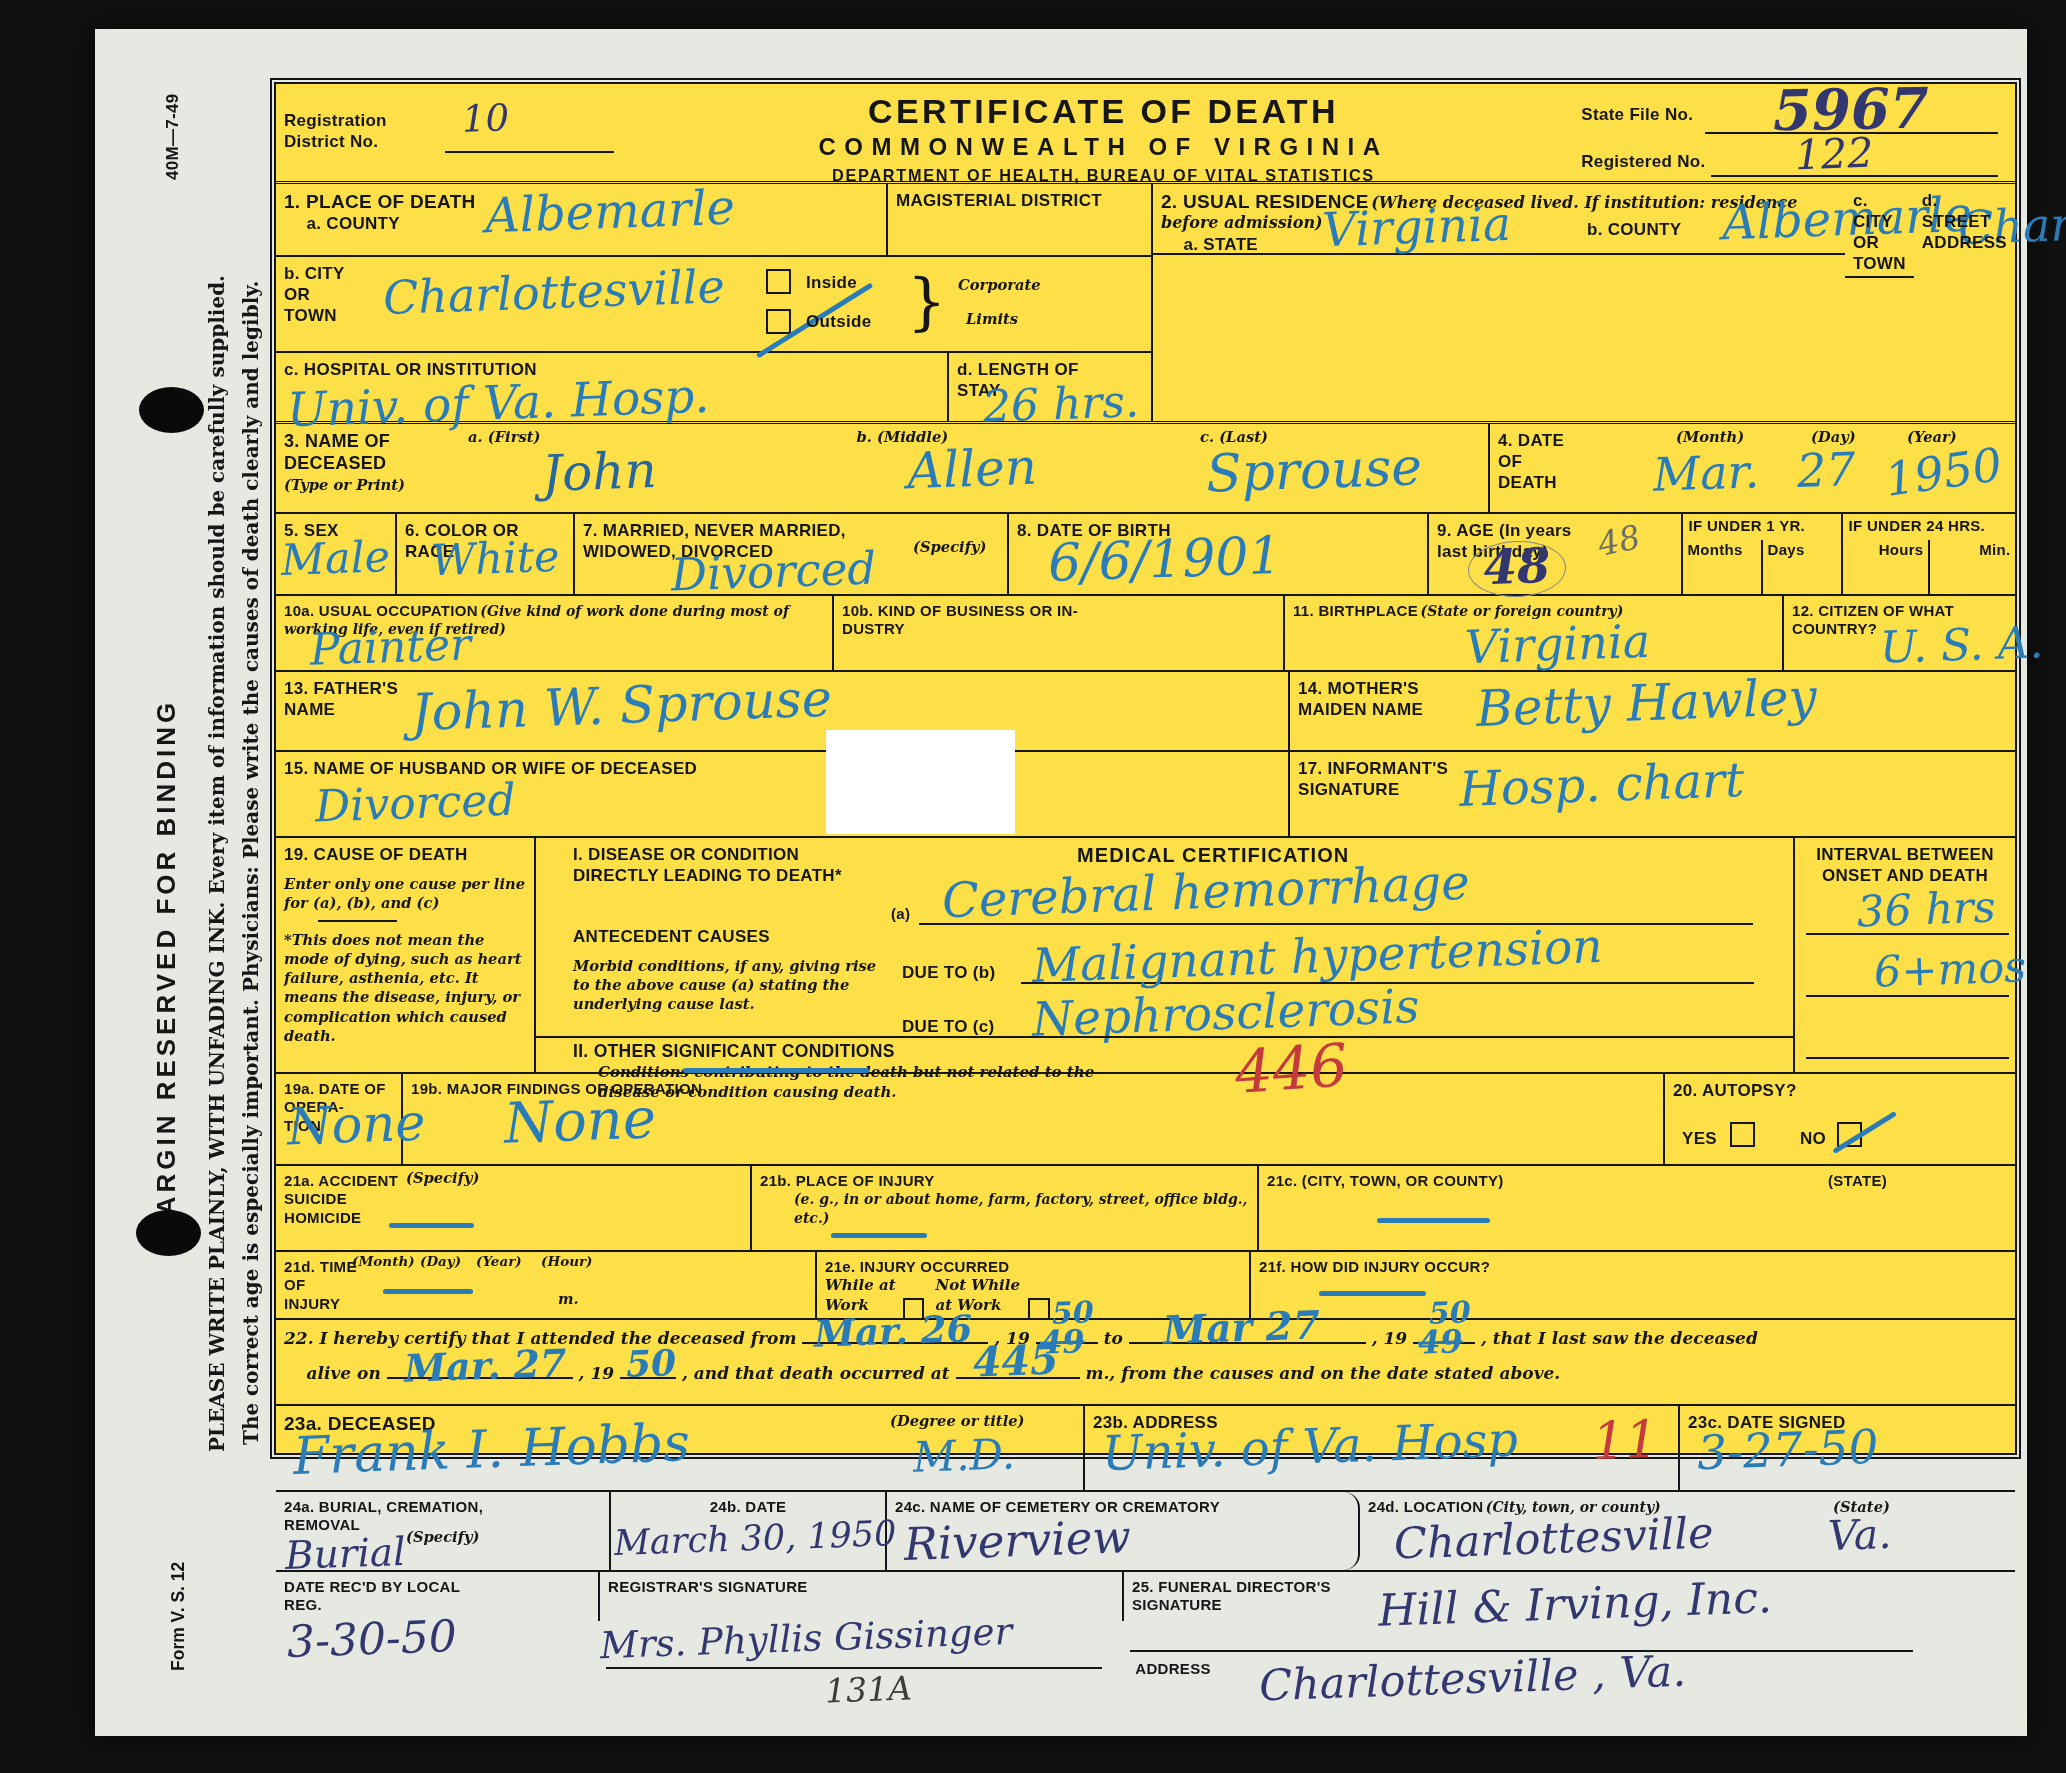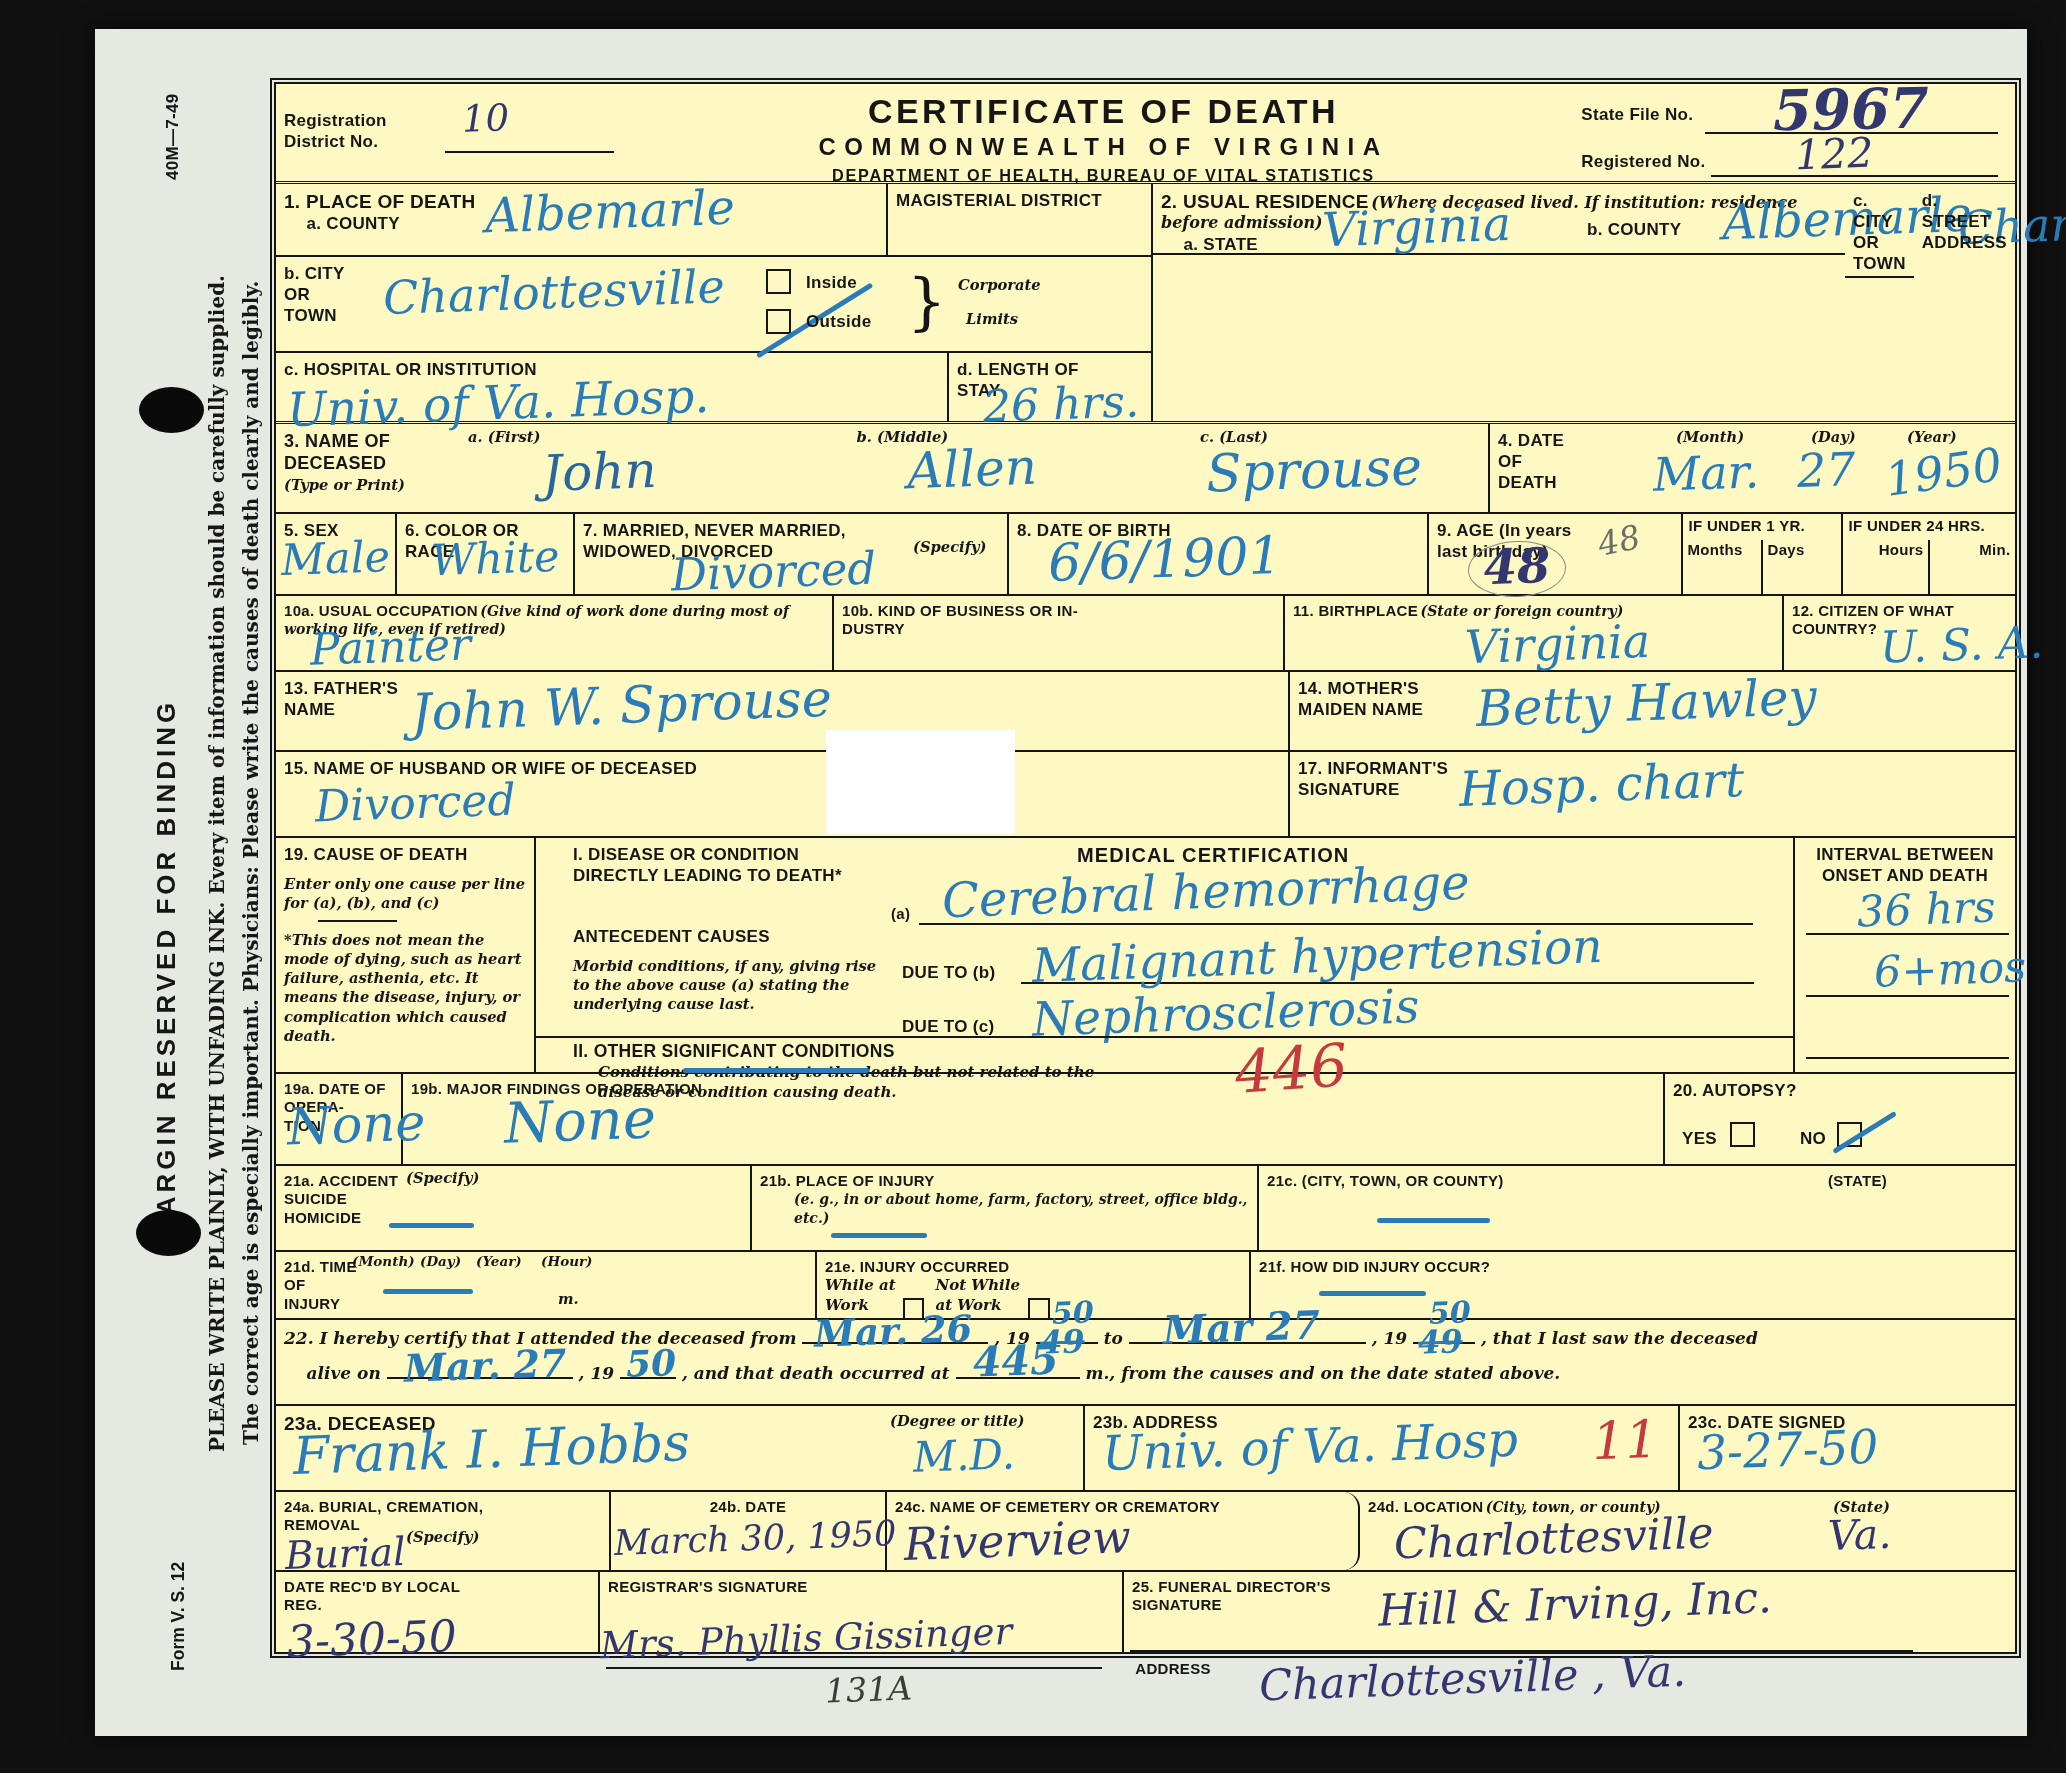--- a/index.html
+++ b/index.html
@@ -10,23 +10,23 @@
   
   .vcol{position:absolute;writing-mode:vertical-rl;transform:rotate(180deg);
         white-space:pre-line;text-align:center;}
   .v-code{left:67px;top:34px;height:147px;font-weight:bold;font-size:18.6px;letter-spacing:1.1px;}
   .v-bind{left:56px;top:462px;height:958px;font-weight:bold;font-size:26px;letter-spacing:4px;}
   .v-form{left:73px;top:1494px;height:186px;font-weight:bold;font-size:17.5px;}
   .v-l1{left:110px;top:56px;height:1556px;font-family:"DejaVu Serif",serif;font-weight:bold;font-size:20px;}
   .v-l2{left:144px;top:56px;height:1556px;font-family:"DejaVu Serif",serif;font-weight:bold;font-size:20px;}
   .hole{position:absolute;width:65px;height:46px;background:#0a0a0a;border-radius:50%;}
   
-  .formbox{position:absolute;left:179px;top:53px;width:1743px;height:1572px;
+  .formbox{position:absolute;left:179px;top:53px;width:1743px;height:1373px;
            border:2.8px solid #151515;outline:2.3px solid #151515;outline-offset:2.8px;
-           display:flex;flex-direction:column;box-sizing:border-box;background:#fef9c3;}
+           display:flex;flex-direction:column;box-sizing:border-box;background:#fde047;}
   .row{display:flex;position:relative;border-bottom:2.8px solid #151515;box-sizing:border-box;flex-shrink:0;}
   .cell{position:relative;box-sizing:border-box;padding:5.6px 8px;}
   .br{border-right:2.3px solid #151515;}
   .lbl{font-weight:bold;font-size:17px;letter-spacing:0.3px;white-space:pre-line;line-height:1.25;}
   .lbl.sm{font-size:15px;}
   .note{font-family:"DejaVu Serif",serif;font-style:italic;font-weight:bold;font-size:14.7px;line-height:1.3;}
   .hw{font-family:"DejaVu Serif",serif;font-style:italic;color:#2a7cb8;display:inline-block;
       transform:rotate(-2deg);font-size:41px;line-height:1;white-space:nowrap;}
   .hw.navy{color:#32386f;}
   .hw.dark{color:#27679d;}

